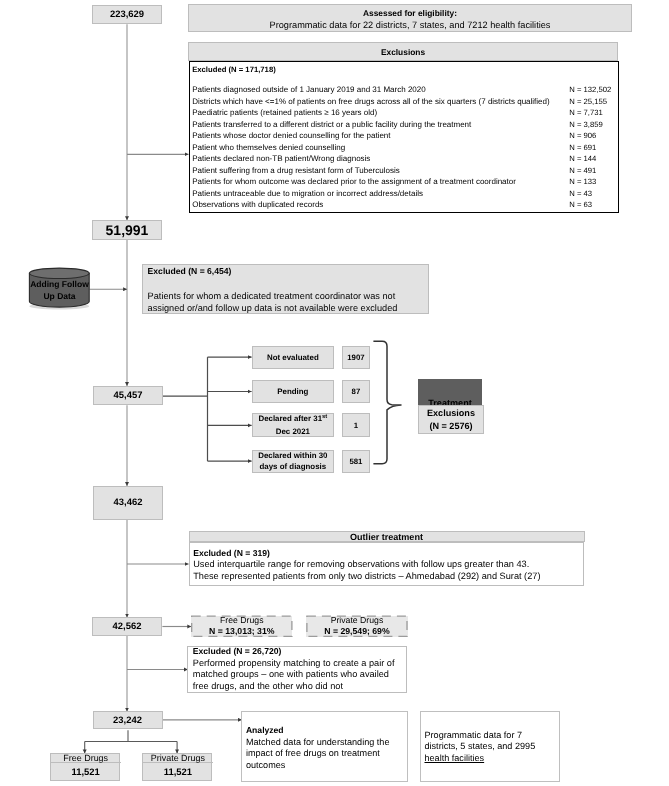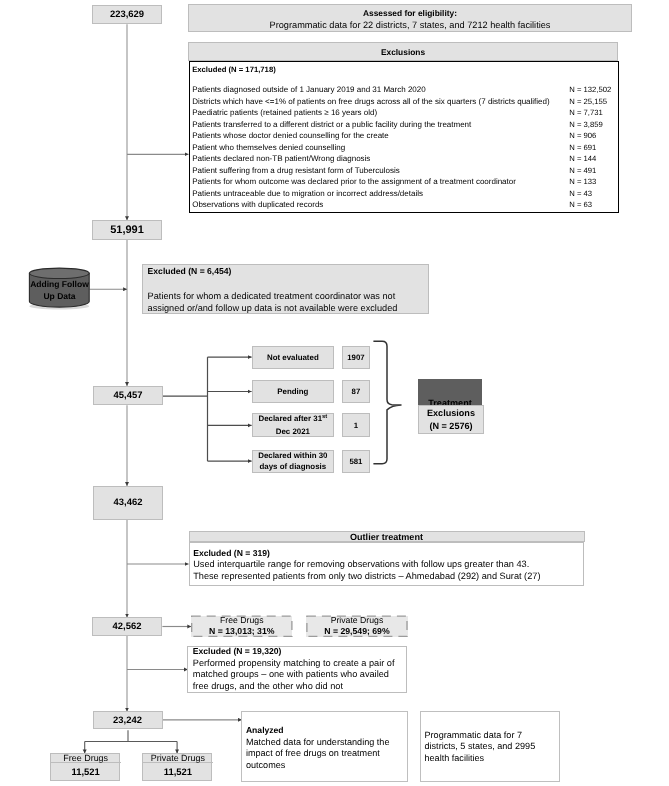--- a/index.html
+++ b/index.html
@@ -87,31 +87,31 @@
     <span>Exclusions</span>
   </div>
 
   <div class="abs wbox" style="left:188.5px;top:61px;width:430px;height:152px;border-width:1.4px;">
     <div class="b" style="position:absolute;left:2.7px;top:2.4px;font-size:7.7px;line-height:11.5px;">Excluded (N = 171,718)</div>
     <div style="position:absolute;left:2.7px;top:22.4px;right:2px;font-size:8px;">
         <div class="excl-row"><span>Patients diagnosed outside of 1 January 2019 and 31 March 2020</span><span class="excl-n">N = 132,502</span></div>
         <div class="excl-row"><span>Districts which have &lt;=1% of patients on free drugs across all of the six quarters (7 districts qualified)</span><span class="excl-n">N = 25,155</span></div>
         <div class="excl-row"><span>Paediatric patients (retained patients ≥ 16 years old)</span><span class="excl-n">N = 7,731</span></div>
         <div class="excl-row"><span>Patients transferred to a different district or a public facility during the treatment</span><span class="excl-n">N = 3,859</span></div>
-        <div class="excl-row"><span>Patients whose doctor denied counselling for the create</span><span class="excl-n">N = 906</span></div>
+        <div class="excl-row"><span>Patients whose doctor denied counselling for the patient</span><span class="excl-n">N = 906</span></div>
         <div class="excl-row"><span>Patient who themselves denied counselling</span><span class="excl-n">N = 691</span></div>
         <div class="excl-row"><span>Patients declared non-TB patient/Wrong diagnosis</span><span class="excl-n">N = 144</span></div>
         <div class="excl-row"><span>Patient suffering from a drug resistant form of Tuberculosis</span><span class="excl-n">N = 491</span></div>
         <div class="excl-row"><span>Patients for whom outcome was declared prior to the assignment of a treatment coordinator</span><span class="excl-n">N = 133</span></div>
         <div class="excl-row"><span>Patients untraceable due to migration or incorrect address/details</span><span class="excl-n">N = 43</span></div>
         <div class="excl-row"><span>Observations with duplicated records</span><span class="excl-n">N = 63</span></div>
       </div>
   </div>
 
-  <div class="abs gbox ctr b" style="left:92px;top:220px;width:70px;height:19.5px;font-size:11px;justify-content:center;">
+  <div class="abs gbox ctr b" style="left:92px;top:220px;width:70px;height:19.5px;font-size:14px;justify-content:center;">
     <span>51,991</span>
   </div>
 
   <div class="abs" style="left:28px;top:267px;width:64px;height:45px;">
     <svg width="64" height="45" viewBox="0 0 64 45">
       <ellipse cx="31.3" cy="39.2" rx="29.9" ry="3.3" fill="#d9d9d9"></ellipse>
       <path d="M1.4,6.3 L1.4,34.5 A29.9,5.6 0 0 0 61.2,34.5 L61.2,6.3 Z" fill="#5e5e5e" stroke="#2b2b2b" stroke-width="1.1"></path>
       <ellipse cx="31.3" cy="6.3" rx="29.9" ry="5.2" fill="#6e6e6e" stroke="#2b2b2b" stroke-width="1.1"></ellipse>
     </svg>
     <div class="ctr b" style="position:absolute;left:-1px;top:9.5px;width:65px;height:28px;flex-direction:column;font-size:8.5px;line-height:11.9px;color:#000;">
@@ -190,21 +190,21 @@
   <div class="abs ctr" style="left:191.1px;top:615.5px;width:101.4px;height:21.4px;background:#e8e8e8;flex-direction:column;font-size:8.7px;line-height:11.5px;">
     <span>Free Drugs</span>
     <span class="b">N = 13,013; 31%</span>
   </div>
   <div class="abs ctr" style="left:306.3px;top:615.5px;width:101.3px;height:21.4px;background:#e8e8e8;flex-direction:column;font-size:8.7px;line-height:11.5px;">
     <span>Private Drugs</span>
     <span class="b">N = 29,549; 69%</span>
   </div>
 
   <div class="abs" style="left:187.3px;top:646.4px;width:219.9px;height:46.2px;background:#fff;border:1px solid #bdbdbd;">
-    <div class="b" style="position:absolute;left:4.5px;top:-1.2px;font-size:8.6px;line-height:11.5px;">Excluded (N = 19,320)</div>
+    <div class="b" style="position:absolute;left:4.5px;top:-1.2px;font-size:8.6px;line-height:11.5px;">Excluded (N = 26,720)</div>
     <div style="position:absolute;left:4.5px;top:21.7px;font-size:9.2px;line-height:11.5px;">matched groups – one with patients who availed</div>
     <div style="position:absolute;left:4.5px;top:10.2px;font-size:9.2px;line-height:11.5px;">Performed propensity matching to create a pair of</div>
     <div style="position:absolute;left:4.5px;top:33.2px;font-size:9.2px;line-height:11.5px;">free drugs, and the other who did not</div>
   </div>
 
   <div class="abs gbox ctr b" style="left:92.5px;top:711px;width:70px;height:18px;font-size:9.45px;">
     <span>23,242</span>
   </div>
 
   <div class="abs gbox" style="left:49.5px;top:753.1px;width:70.4px;height:28.2px;">
@@ -226,16 +226,16 @@
   </div>
 
   <svg class="lines" viewBox="0 0 669 786" style="pointer-events:none;">
     <rect x="191.7" y="616.1" width="100.2" height="20.3" fill="none" stroke="#9b9b9b" stroke-width="1.3" stroke-dasharray="9 6"></rect>
     <rect x="306.9" y="616.1" width="100.1" height="20.3" fill="none" stroke="#9b9b9b" stroke-width="1.3" stroke-dasharray="9 6"></rect>
   </svg>
 
   <div class="abs" style="left:420.2px;top:710.7px;width:139.8px;height:70.9px;background:#fff;border:1px solid #bfbfbf;">
     <div style="position:absolute;left:3.3px;top:18px;font-size:9.1px;line-height:11.5px;">Programmatic data for 7</div>
     <div style="position:absolute;left:3.3px;top:29.5px;font-size:9.1px;line-height:11.5px;">districts, 5 states, and 2995</div>
-    <div style="position:absolute;left:3.3px;top:41px;font-size:9.1px;line-height:11.5px;">health facilities</div>
+    <div style="position:absolute;left:3.3px;top:41px;font-size:9.1px;line-height:11.5px;text-decoration:underline;">health facilities</div>
   </div>
 
 </div>
 
 </body></html>

